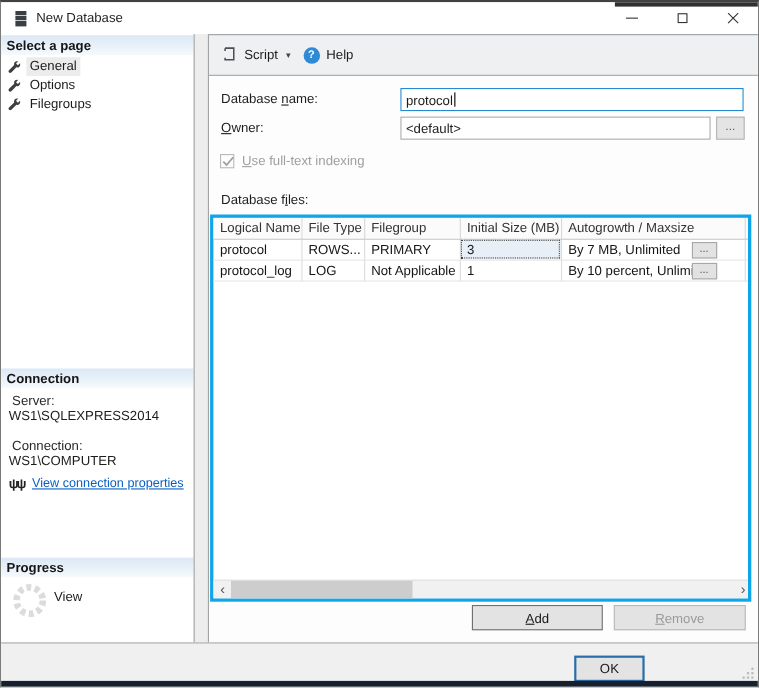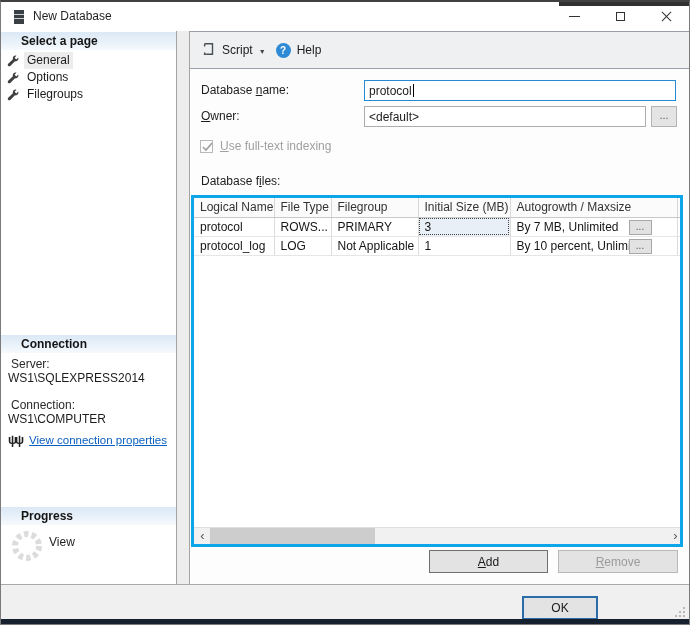--- a/index.html
+++ b/index.html
@@ -15,21 +15,21 @@
   .ctrl{width:46px;height:29px;display:flex;align-items:center;justify-content:center;}
   .min-glyph{width:11px;height:1px;background:#333;}
   .max-glyph{width:9px;height:9px;border:1px solid #333;background:transparent;}
   .close-glyph{position:relative;width:13px;height:13px;}
   .close-glyph i{position:absolute;left:0;top:6px;width:13px;height:1px;background:#333;display:block;}
   .close-glyph i:first-child{transform:rotate(45deg);}
   .close-glyph i:last-child{transform:rotate(-45deg);}
   .dark-patch{position:absolute;left:558px;top:-2px;width:130px;height:6px;background:#303030;}
   
   .sidebar{position:absolute;left:0;top:29px;width:175px;height:553px;background:#fff;}
-  .side-header{position:absolute;left:0;width:175px;height:18px;line-height:18px;padding-left:20px;
+  .side-header{position:absolute;left:0;width:175px;height:18px;line-height:18px;padding-left:5px;
     font-weight:bold;color:#151515;background:linear-gradient(180deg,#dbe8f5 0%,#eef5fb 75%,#f7fafd 100%);}
   .hdr-page{top:1px}.hdr-conn{top:304px}.hdr-prog{top:476px}
   .page-item{position:absolute;left:0;width:175px;height:17px;line-height:17px;display:flex;align-items:center;cursor:default;}
   .page-item .wrench{width:12px;height:12px;margin-left:6px;margin-right:5px;flex:none;}
   .page-item .pl{padding:0 3px;}
   .page-item.selected .pl{background:#ececec;}
   .pi-0{top:21px}.pi-1{top:38px}.pi-2{top:55px}
   .conn-label{position:absolute;left:10px;color:#2a2a2a;}
   .conn-value{position:absolute;left:7px;color:#1d1d1d;white-space:nowrap;}
   .cl-server{top:326px}.cv-server{top:340px}.cl-conn{top:367px}.cv-conn{top:381px}
@@ -79,21 +79,21 @@
   .hscroll{position:absolute;left:0;bottom:0;width:490px;height:17px;background:#f1f1f1;border-top:1px solid #dfdfdf;}
   .hs-arrow{position:absolute;top:0;width:17px;height:16px;color:#555;font-size:13px;line-height:15px;text-align:center;}
   .hs-left{left:0;}.hs-right{right:0;}
   .hs-thumb{position:absolute;left:16px;top:0;width:165px;height:16px;background:#cdcdcd;}
   
   .btn{background:#e3e3e3;border:1px solid #707070;font-size:12px;color:#1a1a1a;cursor:default;}
   .btn-add{position:absolute;left:239px;top:481px;width:119px;height:23px;}
   .btn-remove{position:absolute;left:368px;top:481px;width:120px;height:23px;border-color:#b8b8b8;color:#9b9b9b;}
   
   .footer{position:absolute;left:0;top:582px;width:688px;height:36px;background:#f0f0f0;border-top:1px solid #a9a9a9;}
-  .btn-ok{position:absolute;left:521px;top:11px;width:76px;height:24px;border:2px solid #2a6da8;background:#e3e3e3;}
+  .btn-ok{position:absolute;left:521px;top:11px;width:64px;height:24px;border:2px solid #2a6da8;background:#e3e3e3;}
   .btn-cancel{position:absolute;left:607px;top:11px;width:67px;height:24px;margin-top:40px;}
   .grip{position:absolute;right:4px;bottom:3px;width:12px;height:12px;}
   .grip::before{content:"";position:absolute;right:0;bottom:0;width:2px;height:2px;background:#b9b9b9;
     box-shadow:-4px 0 #b9b9b9,-8px 0 #b9b9b9,0 -4px #b9b9b9,0 -8px #b9b9b9,-4px -4px #b9b9b9;}
   .navy-strip{position:absolute;left:0;top:617px;width:688px;height:6px;background:#17202e;}
 </style>
 </head>
 <body>
 
 <div class="window">

